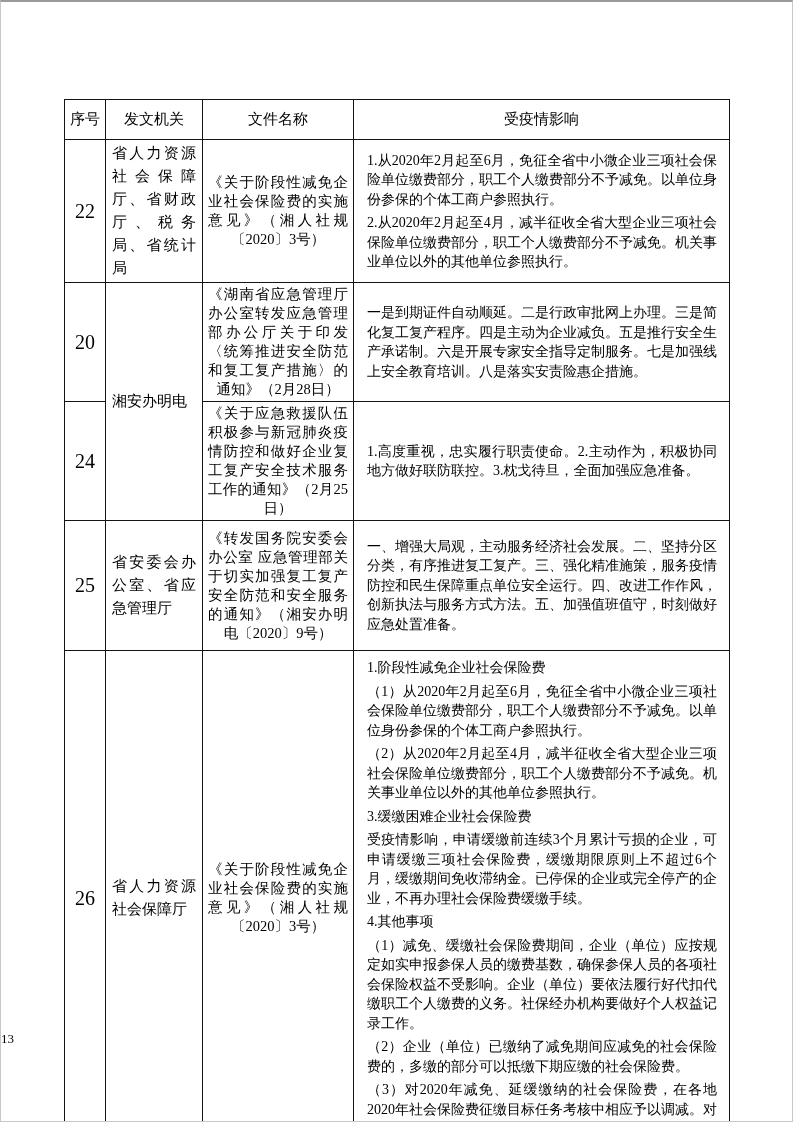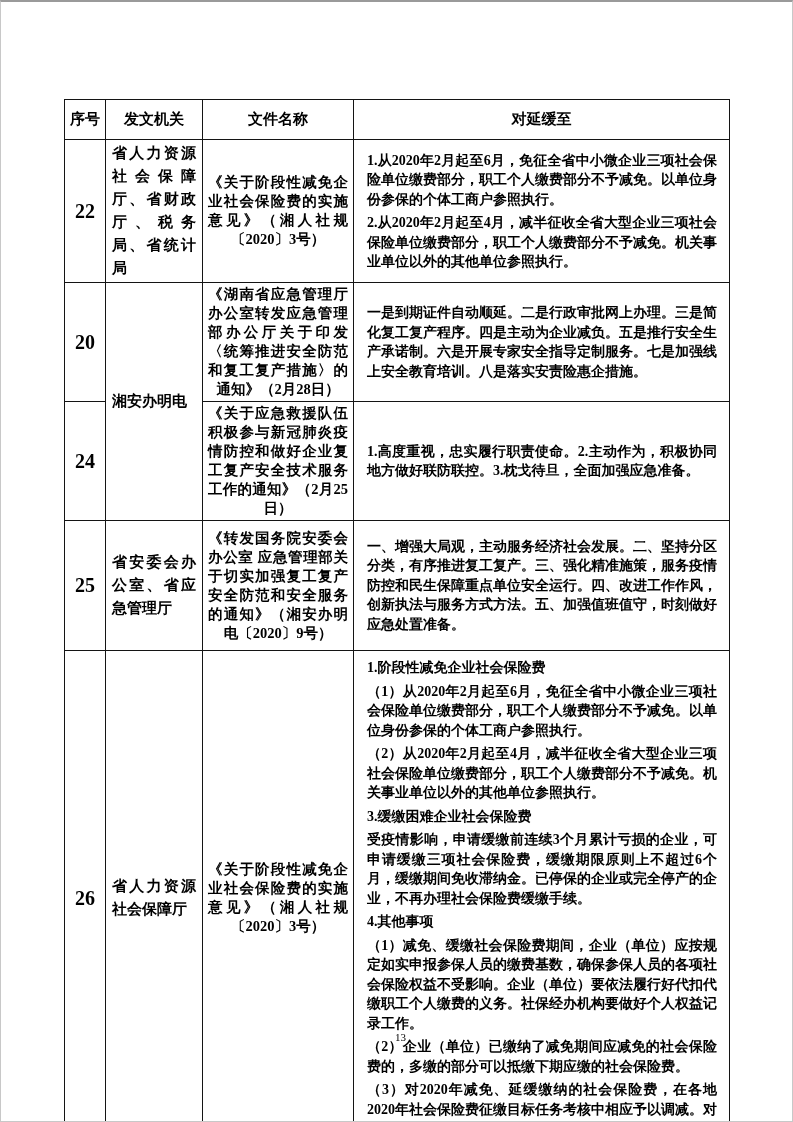--- a/index.html
+++ b/index.html
@@ -24,21 +24,21 @@
     border-collapse: collapse;
     table-layout: fixed;
   }
   .doc-table col.c-no     { width: 41px; }
   .doc-table col.c-agency { width: 97px; }
   .doc-table col.c-doc    { width: 151px; }
   .doc-table col.c-main   { width: 376px; }
   .doc-table th, .doc-table td {
     border: 1.5px solid #141414;
     vertical-align: middle;
-    font-weight: bold;
+    font-weight: normal;
   }
   .doc-table th {
     font-size: 15px; line-height: 19px;
     text-align: center;
     padding: 2px 3px;
     height: 40px;
   }
   td.no {
     text-align: center;
     font-size: 20px;
@@ -63,44 +63,43 @@
   }
   td.content p { margin: 4px; }
   tr.h-head { height: 40px; }
   tr.h-r22 { height: 121px; }
   tr.h-r23 { height: 114px; }
   tr.h-r24 { height: 118px; }
   tr.h-r25 { height: 130px; }
   tr.h-r26 { height: 400px; }
   .page-number {
     position: absolute;
-    left: 8px; right: 0; top: 1029px;
-    text-align: center;
-    font-size: 11px;
+    left: 0; right: 0; top: 1029px;
+    font-size: 13px;
     font-family: "Liberation Serif", "DejaVu Serif", serif;
   }
 </style>
 </head>
 <body>
 
 <div class="page">
 
   <table class="doc-table">
     <colgroup>
       <col class="c-no">
         <col class="c-agency">
         <col class="c-doc">
         <col class="c-main">
     </colgroup>
     <tbody>
       <tr class="h-head">
         <th>序号</th>
         <th>发文机关</th>
         <th>文件名称</th>
-        <th>对延缓至</th>
+        <th>受疫情影响</th>
       </tr>
 
       <tr class="h-r22">
         <td class="no">22</td>
         <td class="agency">省人力资源社会保障厅、省财政厅、税务局、省统计局</td>
         <td class="doc">《关于阶段性减免企业社会保险费的实施意见》（湘人社规〔2020〕3号）</td>
         <td class="content">
           <p>1.从2020年2月起至6月，免征全省中小微企业三项社会保险单位缴费部分，职工个人缴费部分不予减免。以单位身份参保的个体工商户参照执行。</p>
           <p>2.从2020年2月起至4月，减半征收全省大型企业三项社会保险单位缴费部分，职工个人缴费部分不予减免。机关事业单位以外的其他单位参照执行。</p>
         </td>

